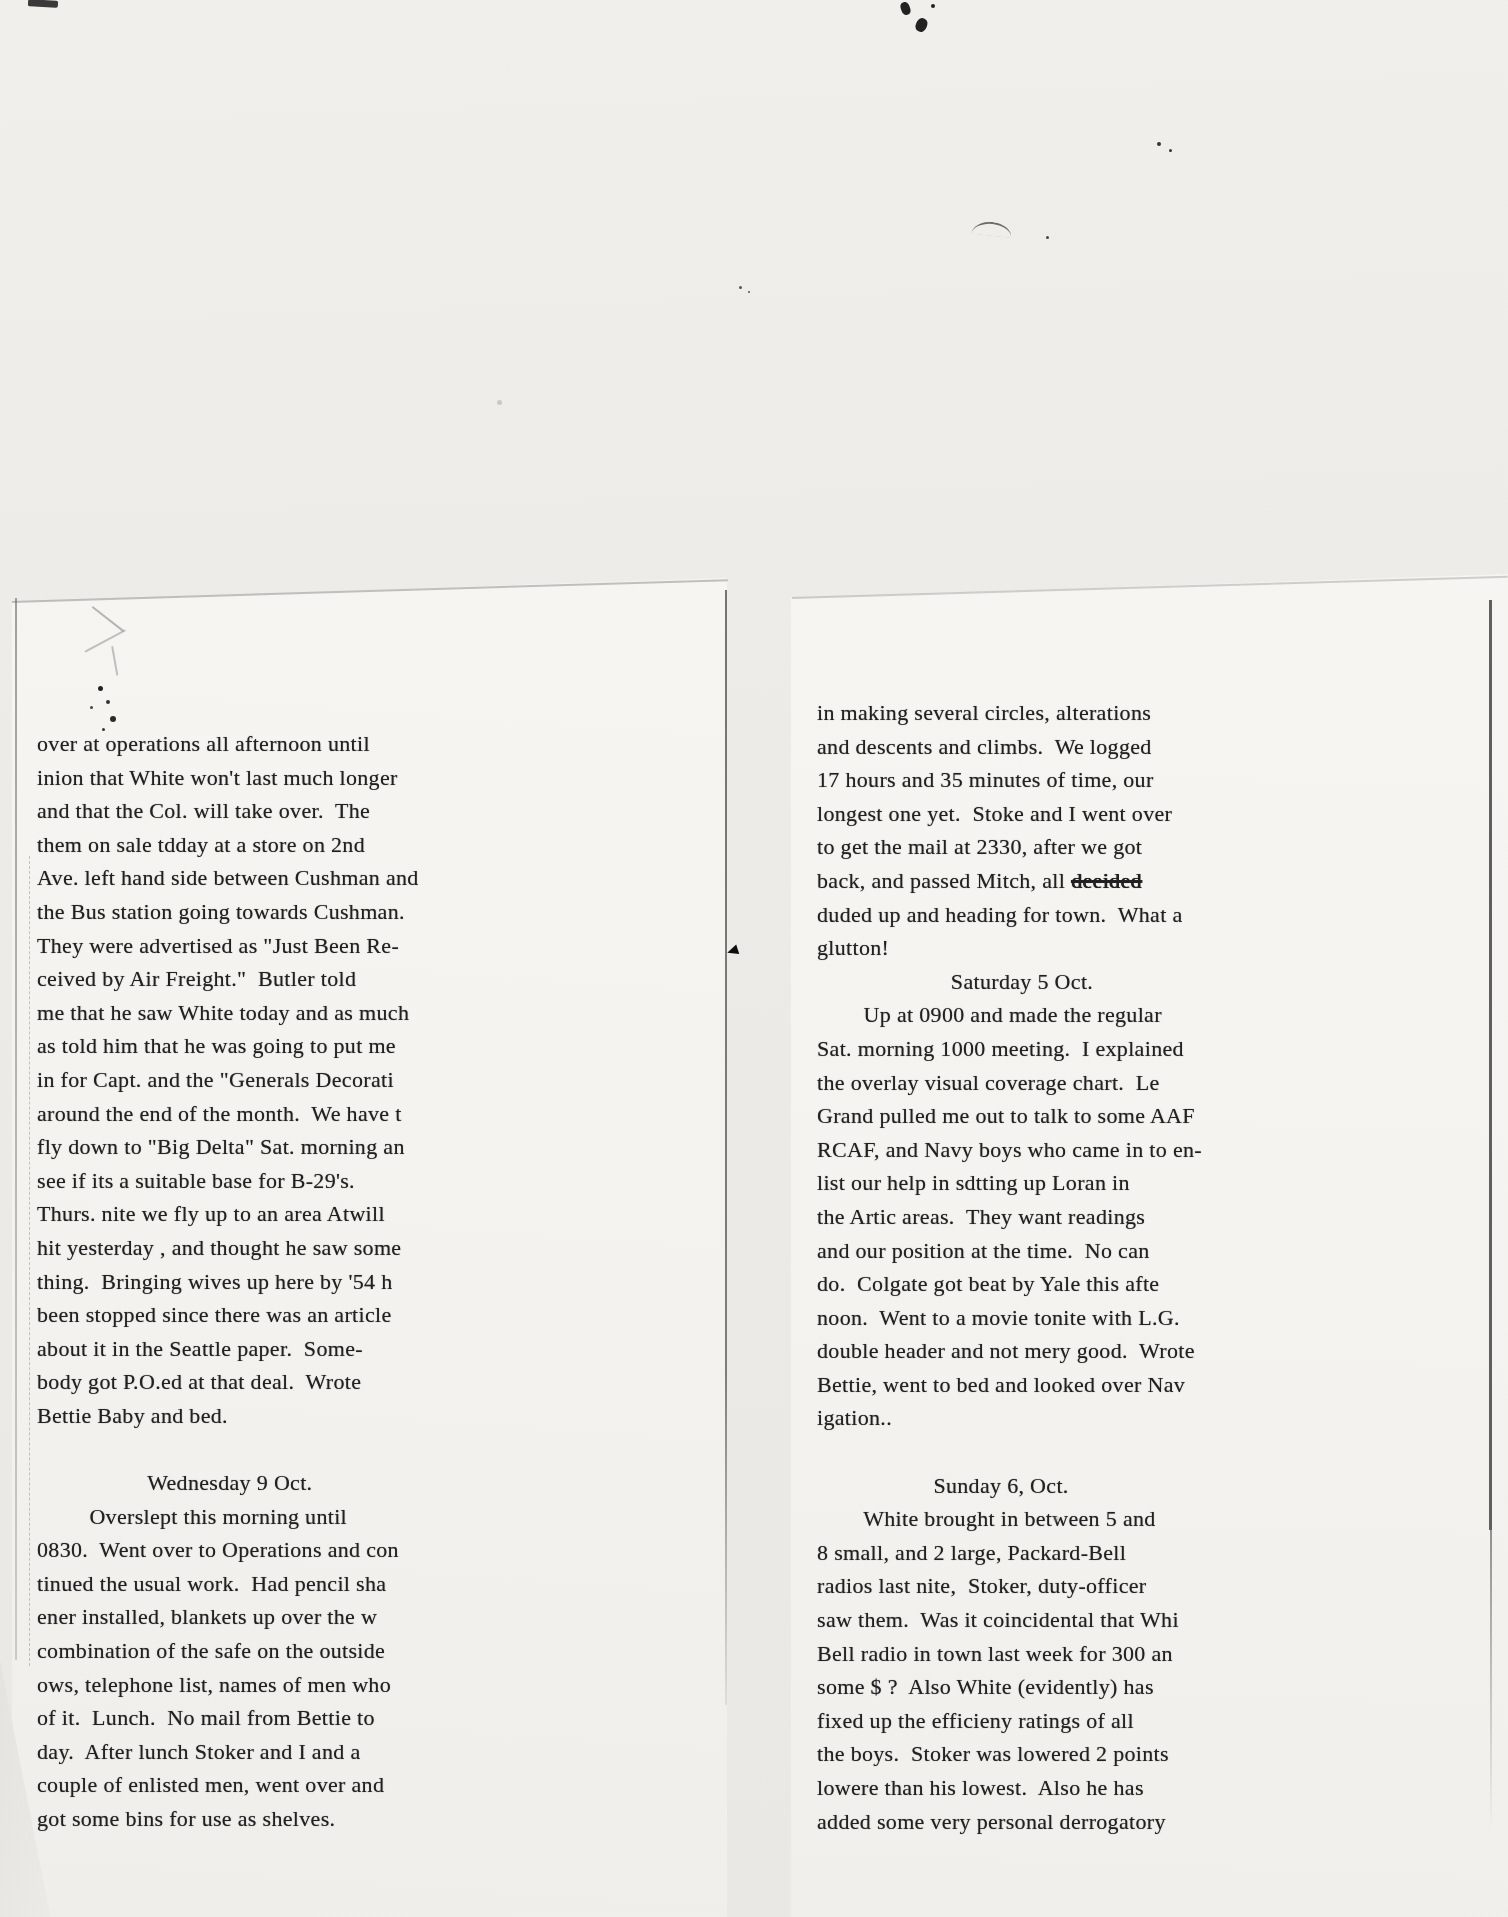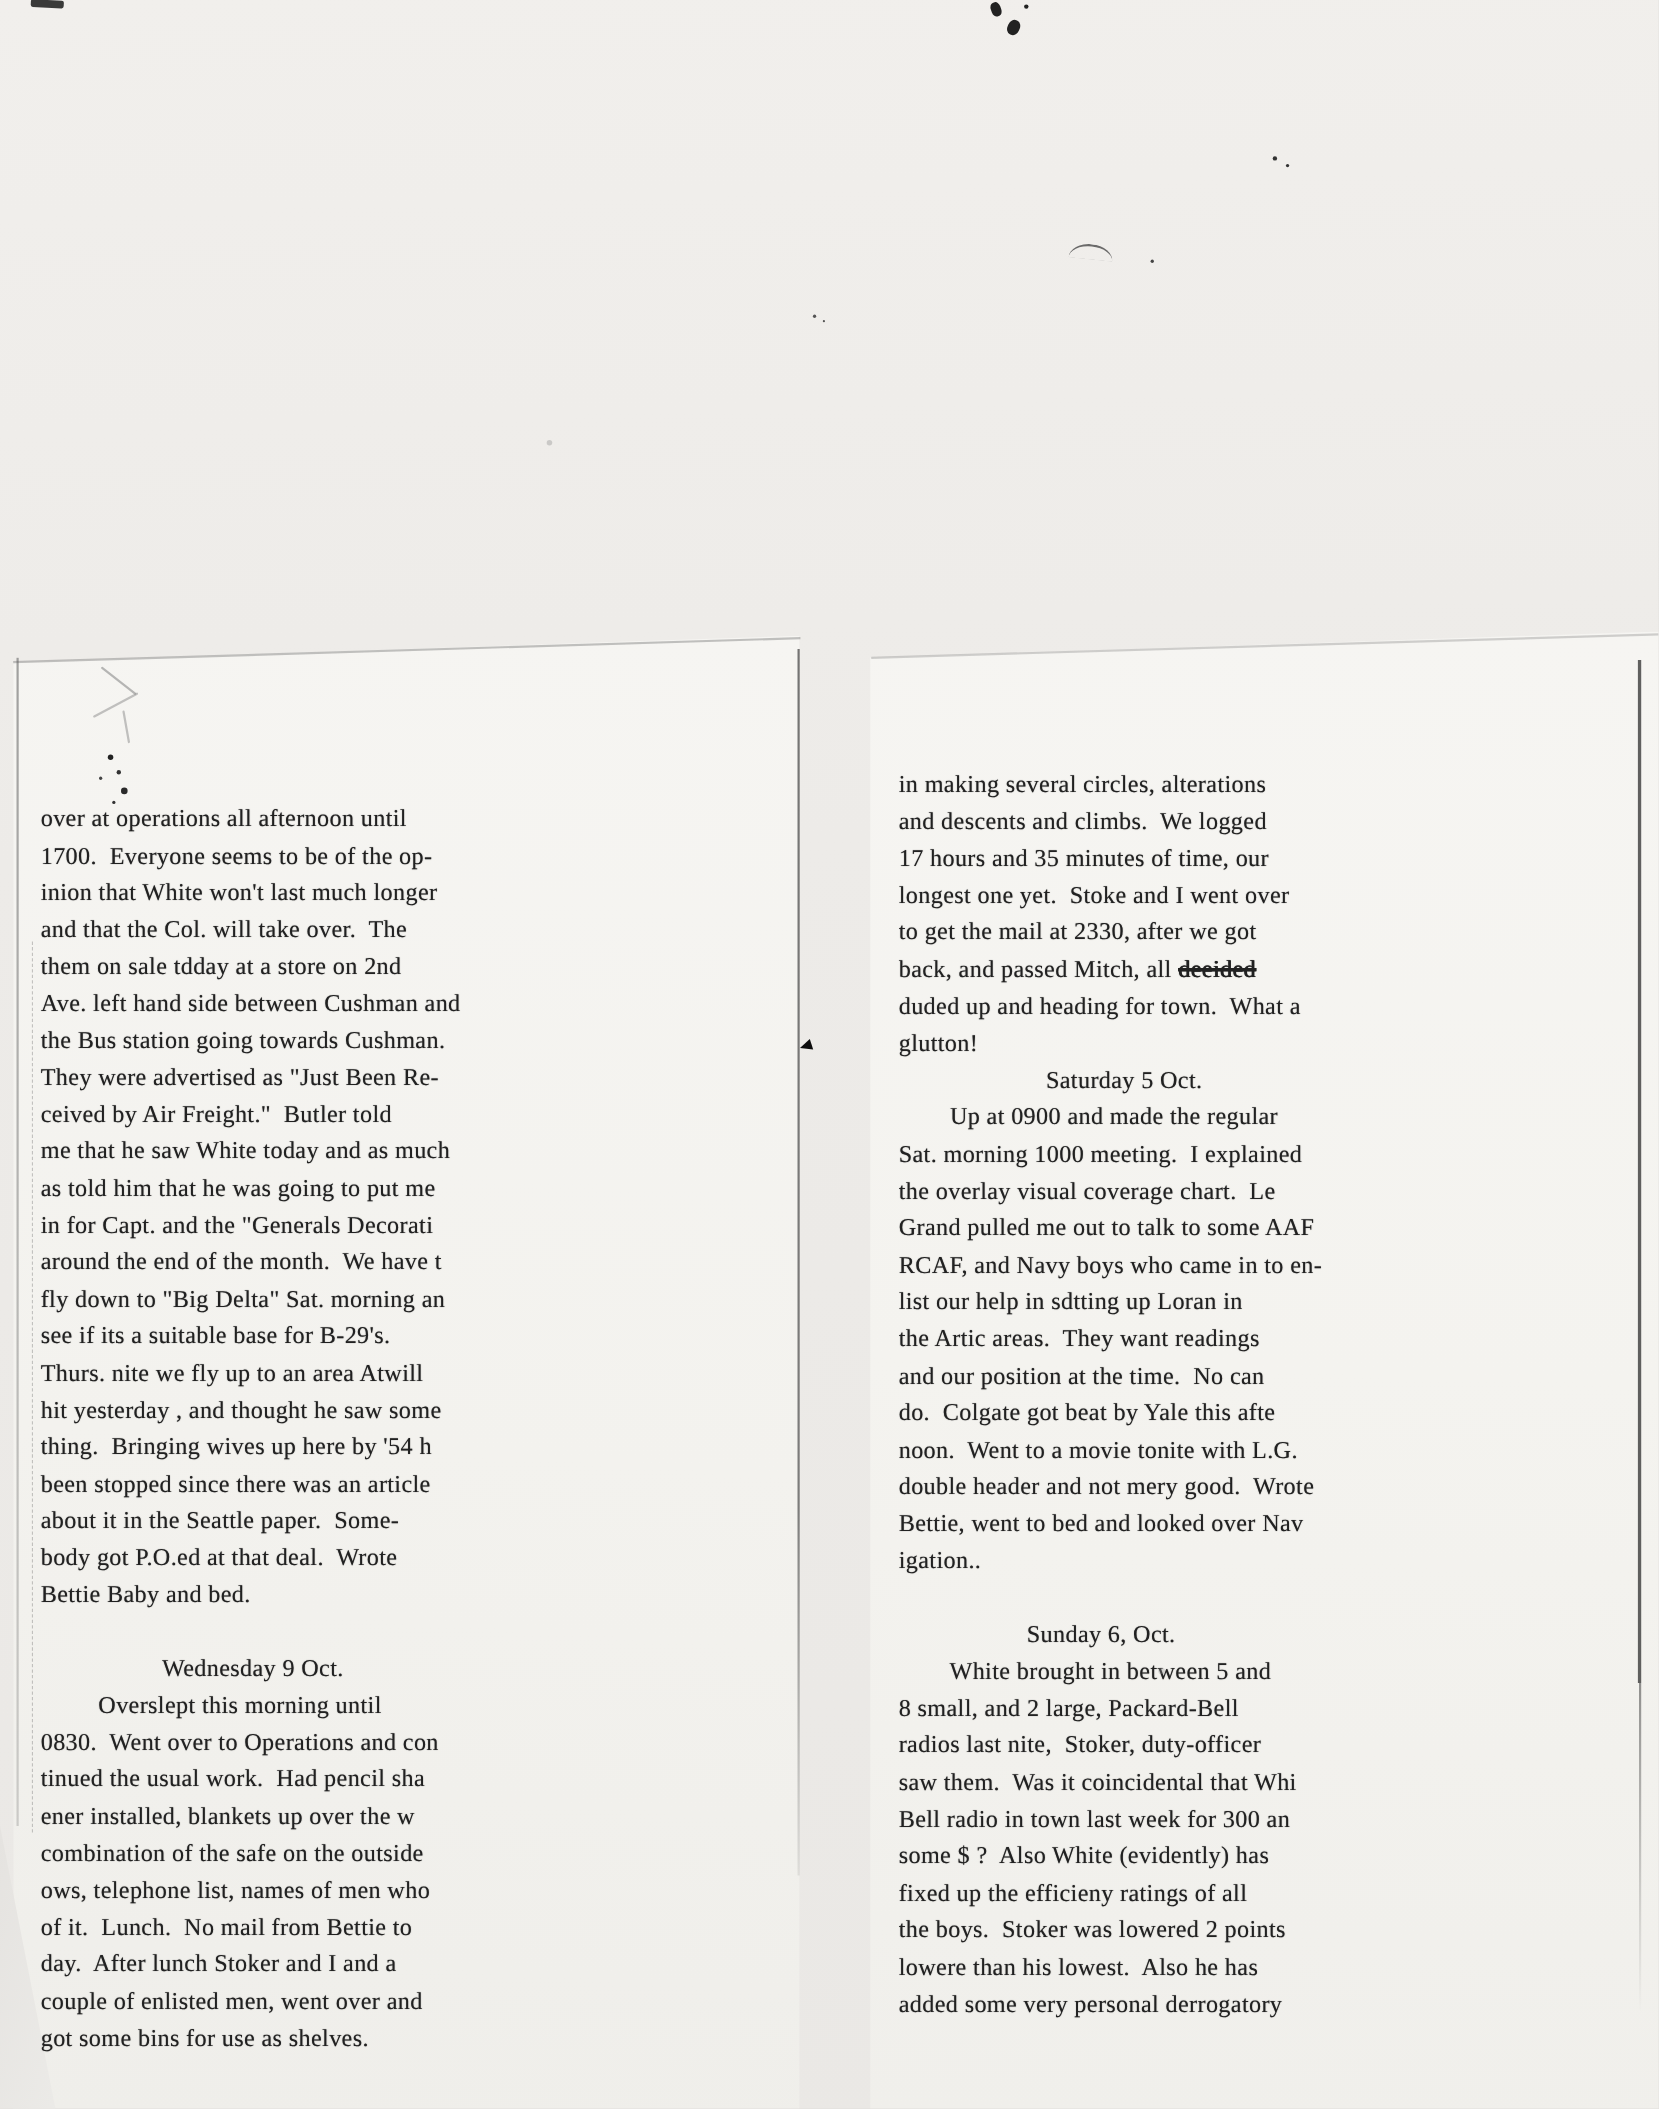--- a/index.html
+++ b/index.html
@@ -62,21 +62,20 @@
   <div class="edge edge-r-top"></div>
   <div class="edge edge-l-left"></div>
   <div class="edge edge-l-inner"></div>
   <div class="edge edge-l-right"></div>
   <div class="edge edge-r-right"></div>
   <div class="edge edge-r-right-fade"></div>
   <div class="curl"></div>
 
   <div class="col col-left" id="col-left">
       <div class="tl">over at operations all afternoon until</div>
-      <div class="tl">1700.  Everyone seems to be of the op-</div>
       <div class="tl">inion that White won't last much longer</div>
       <div class="tl">and that the Col. will take over.  The</div>
       <div class="tl">them on sale tdday at a store on 2nd</div>
       <div class="tl">Ave. left hand side between Cushman and</div>
       <div class="tl">the Bus station going towards Cushman.</div>
       <div class="tl">They were advertised as "Just Been Re-</div>
       <div class="tl">ceived by Air Freight."  Butler told</div>
       <div class="tl">me that he saw White today and as much</div>
       <div class="tl">as told him that he was going to put me</div>
       <div class="tl">in for Capt. and the "Generals Decorati</div>

